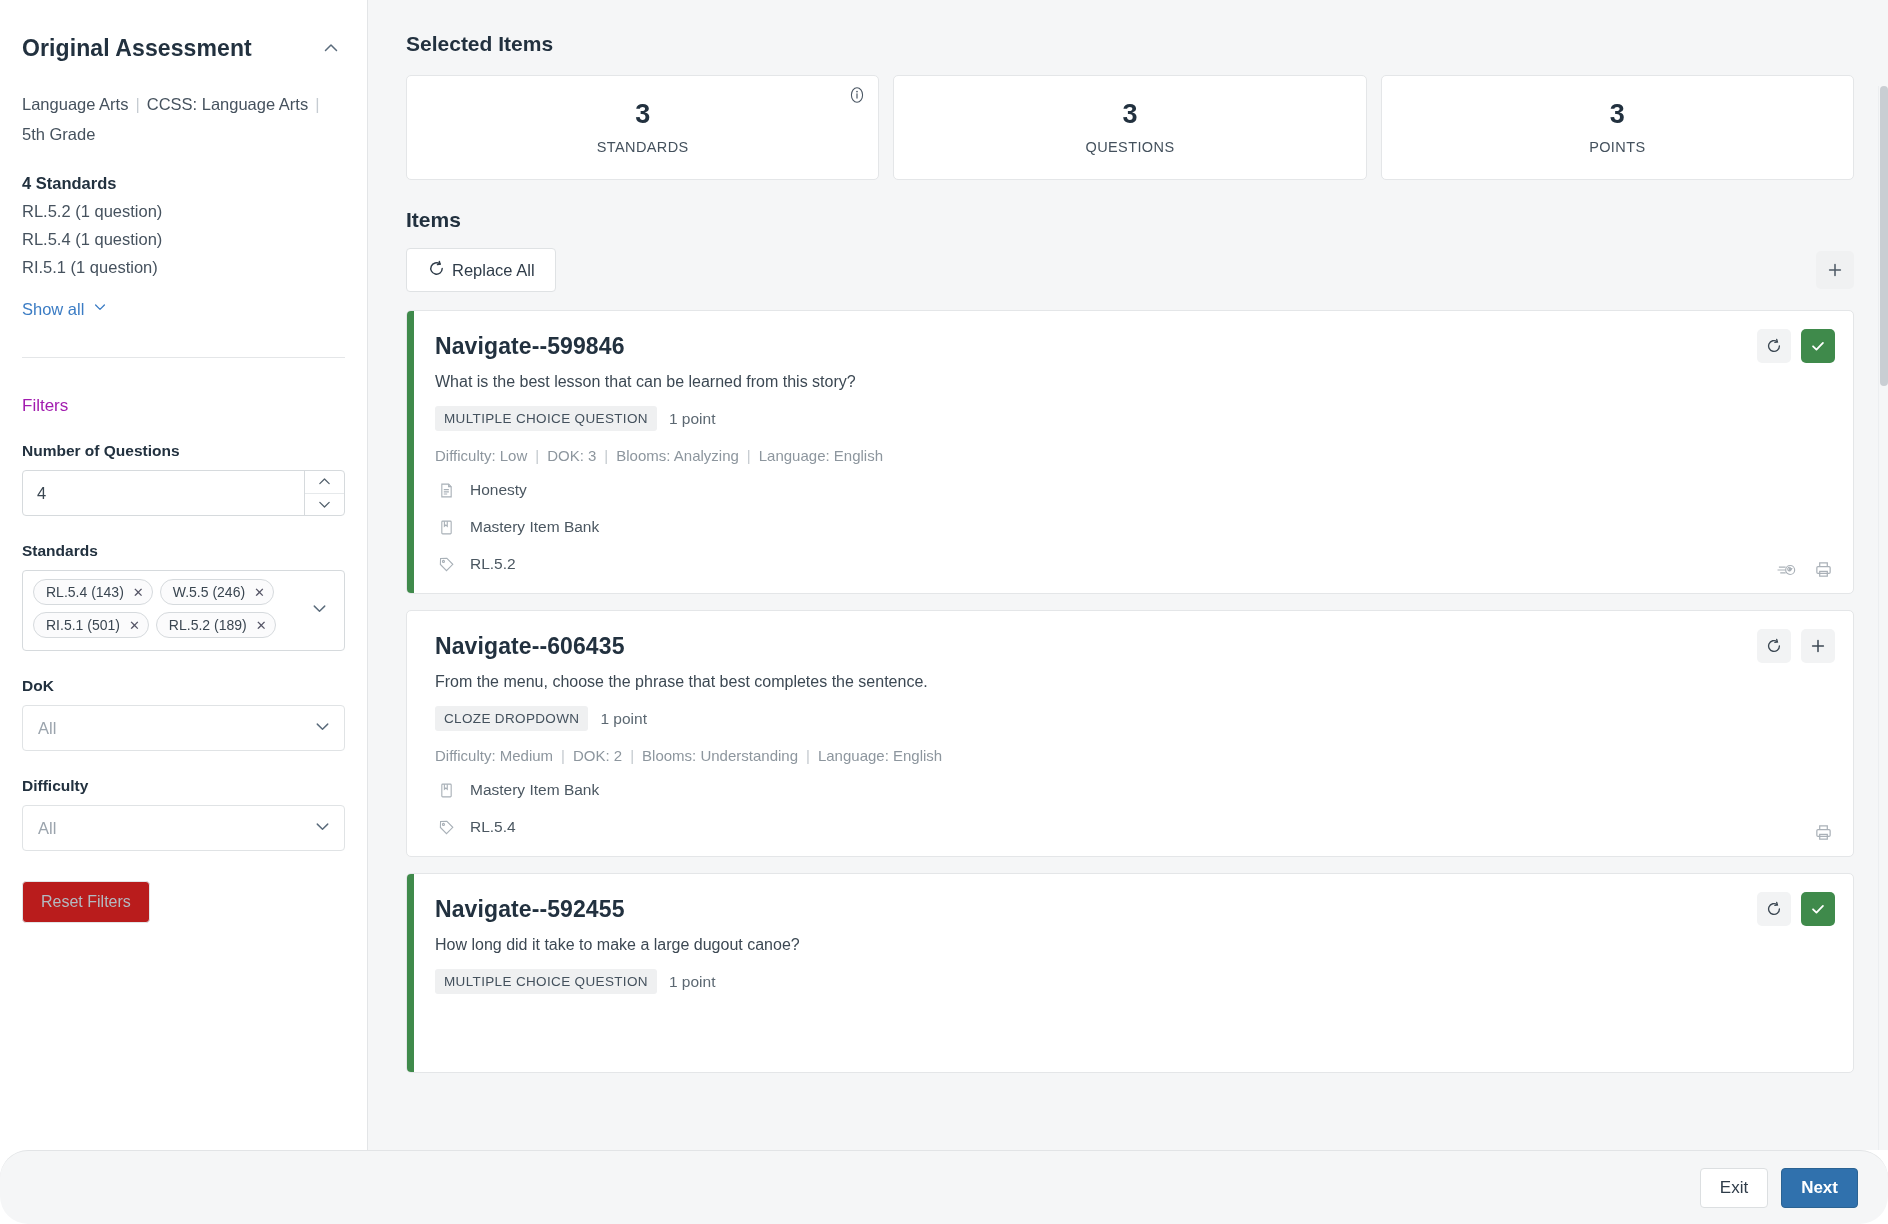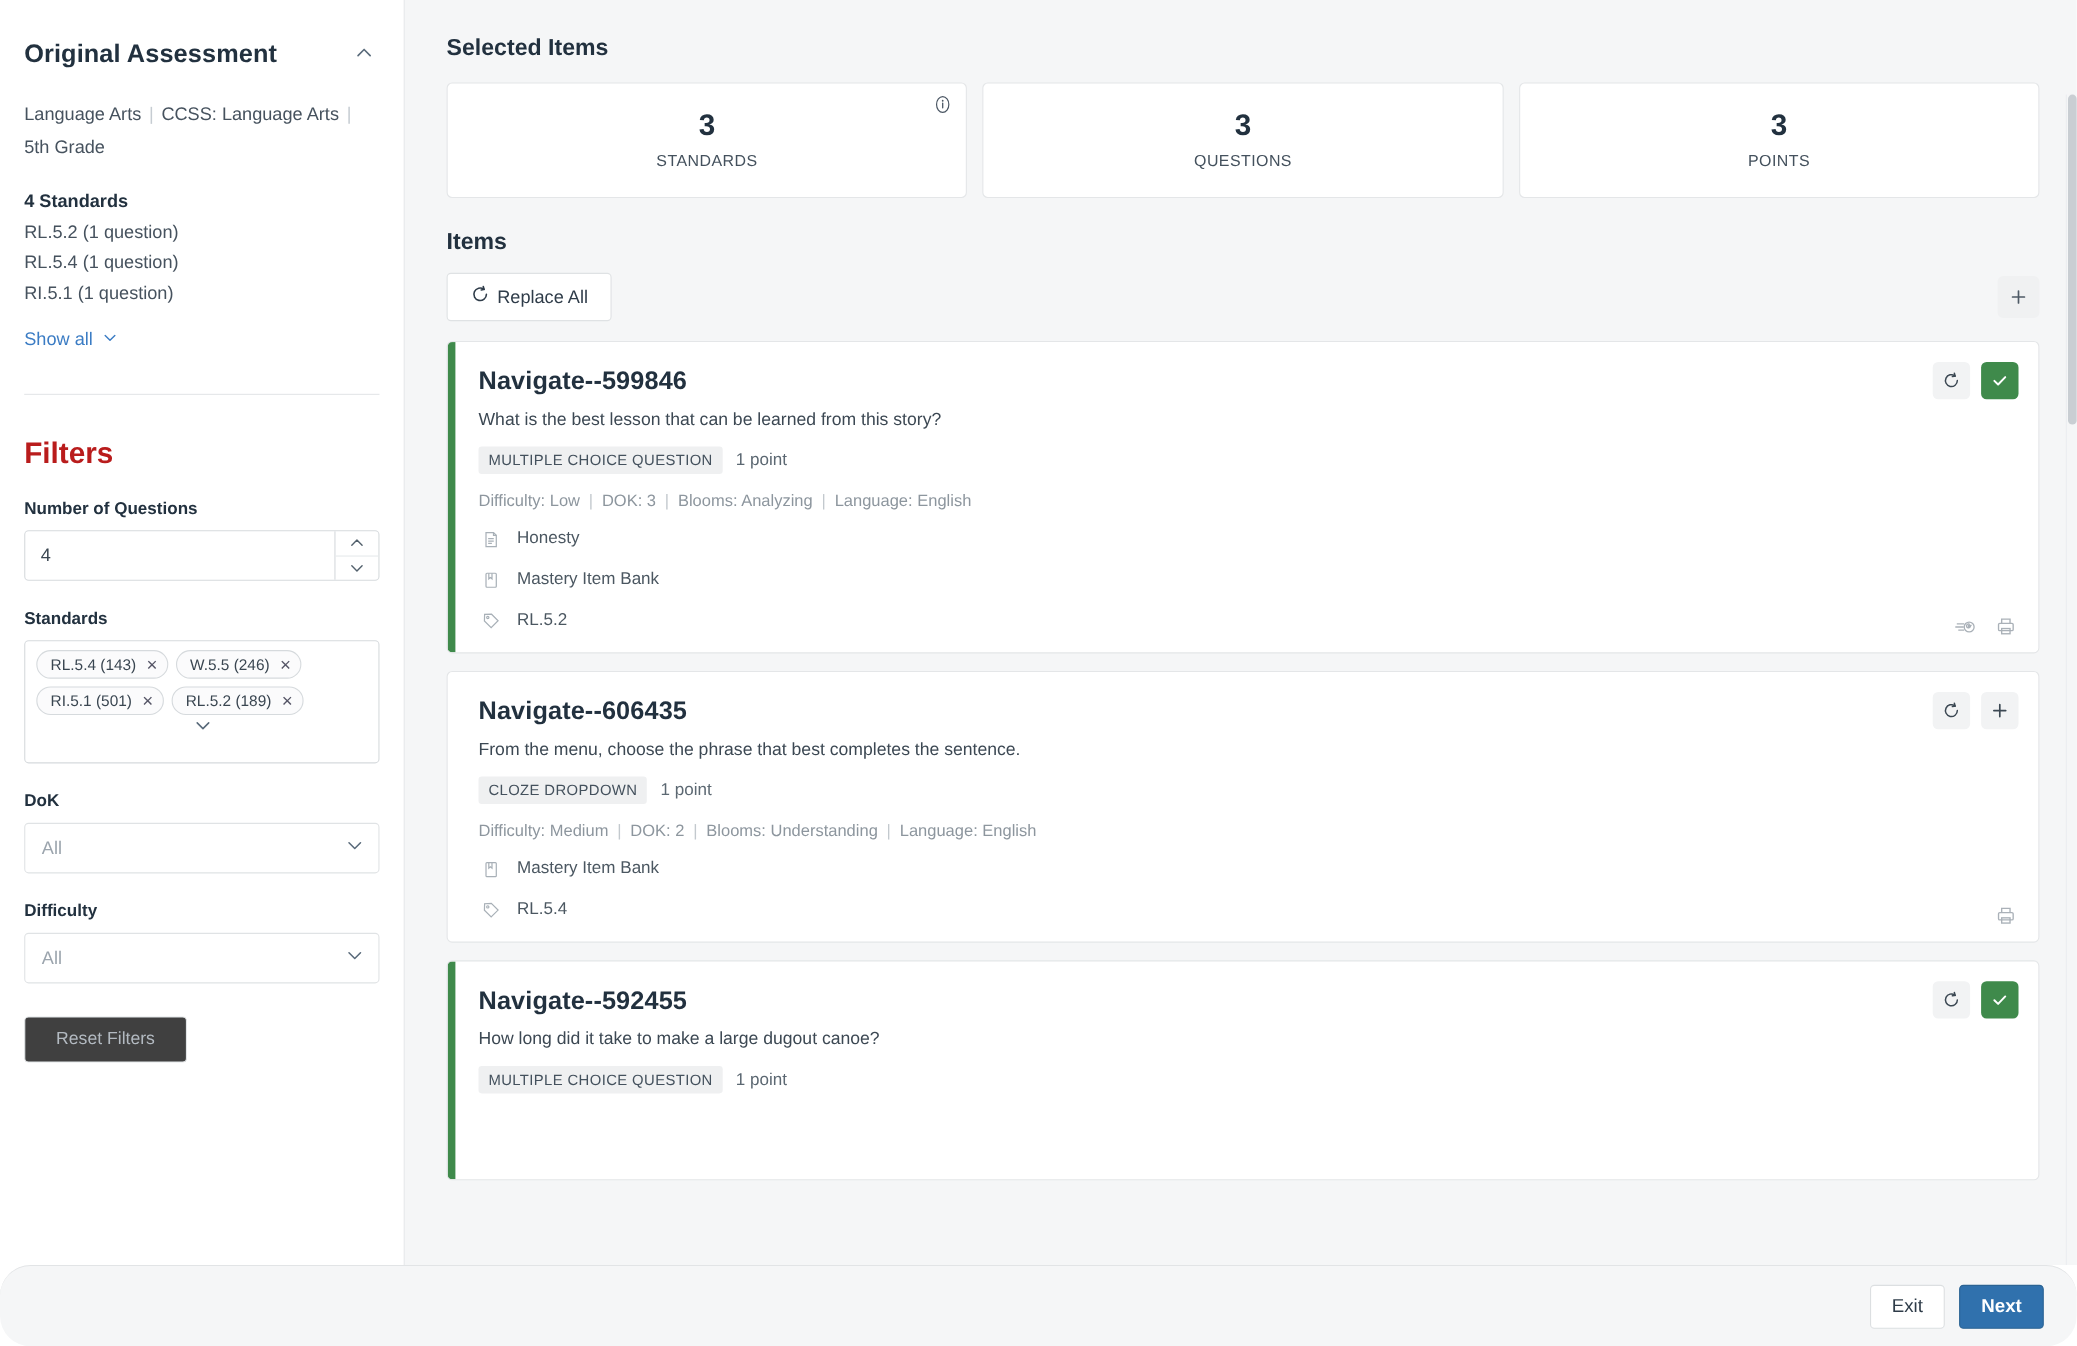--- a/index.html
+++ b/index.html
@@ -53,57 +53,57 @@
   .meta-sep { color: #c6ccd2; padding: 0 7px; }
 
   .std-count { margin-top: 25px; font-size: 16.5px; font-weight: 700; color: #22313f; }
   .std-item { font-size: 16.5px; color: #46525e; margin-top: 9px; }
   .show-all {
     margin-top: 22px; font-size: 16.5px; color: #3b7cc4; cursor: pointer;
     display: inline-flex; align-items: center; gap: 8px;
   }
   .divider { height: 1px; background: #e4e6e8; margin: 38px 0 0 0; }
 
-  .filters-title { margin-top: 38px; font-size: 27px; font-weight: 700; color: #b91c1c; }
+  .filters-title { margin-top: 38px; font-size: 17px; font-weight: 400; color: #a21caf; }
   .field-label { margin-top: 26px; margin-bottom: 10px; font-size: 15.5px; font-weight: 700; color: #22313f; }
 
   .numfield {
     height: 46px; border: 1px solid #d6dadd; border-radius: 4px; display: flex; align-items: stretch; background:#fff;
   }
   .numfield input {
     flex: 1; border: 0; outline: none; padding: 0 14px; font-size: 16.5px; color: #3a4651;
     font-family: "Liberation Sans", sans-serif; background: transparent;
   }
   .spinner { width: 40px; border-left: 1px solid #d6dadd; display: flex; flex-direction: column; }
   .spin-up, .spin-dn { flex: 1; display: flex; align-items: center; justify-content: center; cursor: pointer; color:#52606c; }
   .spin-dn { border-top: 1px solid #e6e9eb; }
 
   .tagbox {
     border: 1px solid #d6dadd; border-radius: 4px; background: #fff;
-    padding: 8px 8px 24px 10px; display: flex; align-items: center; min-height: 62px; flex-direction: column;
+    padding: 8px 8px 12px 10px; display: flex; align-items: center; min-height: 62px;
   }
   .tags { flex: 1; display: flex; flex-wrap: wrap; gap: 7px 7px; }
   .tag {
     border: 1px solid #d6dadd; border-radius: 13px; background: #fbfbfc;
     height: 26px; padding: 0 8px 0 12px; display: inline-flex; align-items: center; gap: 9px;
     font-size: 14px; color: #3a4651; cursor: default;
   }
   .tag-x { color: #556; font-size: 13px; cursor: pointer; line-height: 1; }
   .tagbox-chev { width: 34px; display: flex; align-items: center; justify-content: center; color:#5a6b7b; align-self: center; cursor:pointer; }
 
   .select {
     height: 46px; border: 1px solid #e0e3e5; border-radius: 4px; background: #fff;
     display: flex; align-items: center; padding: 0 12px 0 15px;
     font-size: 16.5px; color: #9ba4ad; cursor: pointer;
   }
   .select .sel-chev { margin-left: auto; color: #5a6b7b; }
 
   .reset-btn {
-    margin-top: 30px; height: 42px; padding: 0 28px; border: 1px solid #e2e5e7; border-radius: 4px;
-    background: #404040; color: #b3bac1; font-size: 16px; font-family: "Liberation Sans", sans-serif;
+    margin-top: 30px; height: 42px; padding: 0 18px; border: 1px solid #e2e5e7; border-radius: 4px;
+    background: #b91c1c; color: #b3bac1; font-size: 16px; font-family: "Liberation Sans", sans-serif;
     display: inline-flex; align-items: center; cursor: default;
   }
 
   
   .main {
     flex: 1; min-width: 0; background: #f5f6f7;
     padding: 32px 34px 0 38px; overflow: hidden; position: relative;
   }
   .sec-title { font-size: 21px; font-weight: 700; color: #22313f; }
   .stats { display: flex; gap: 14px; margin-top: 19px; }

